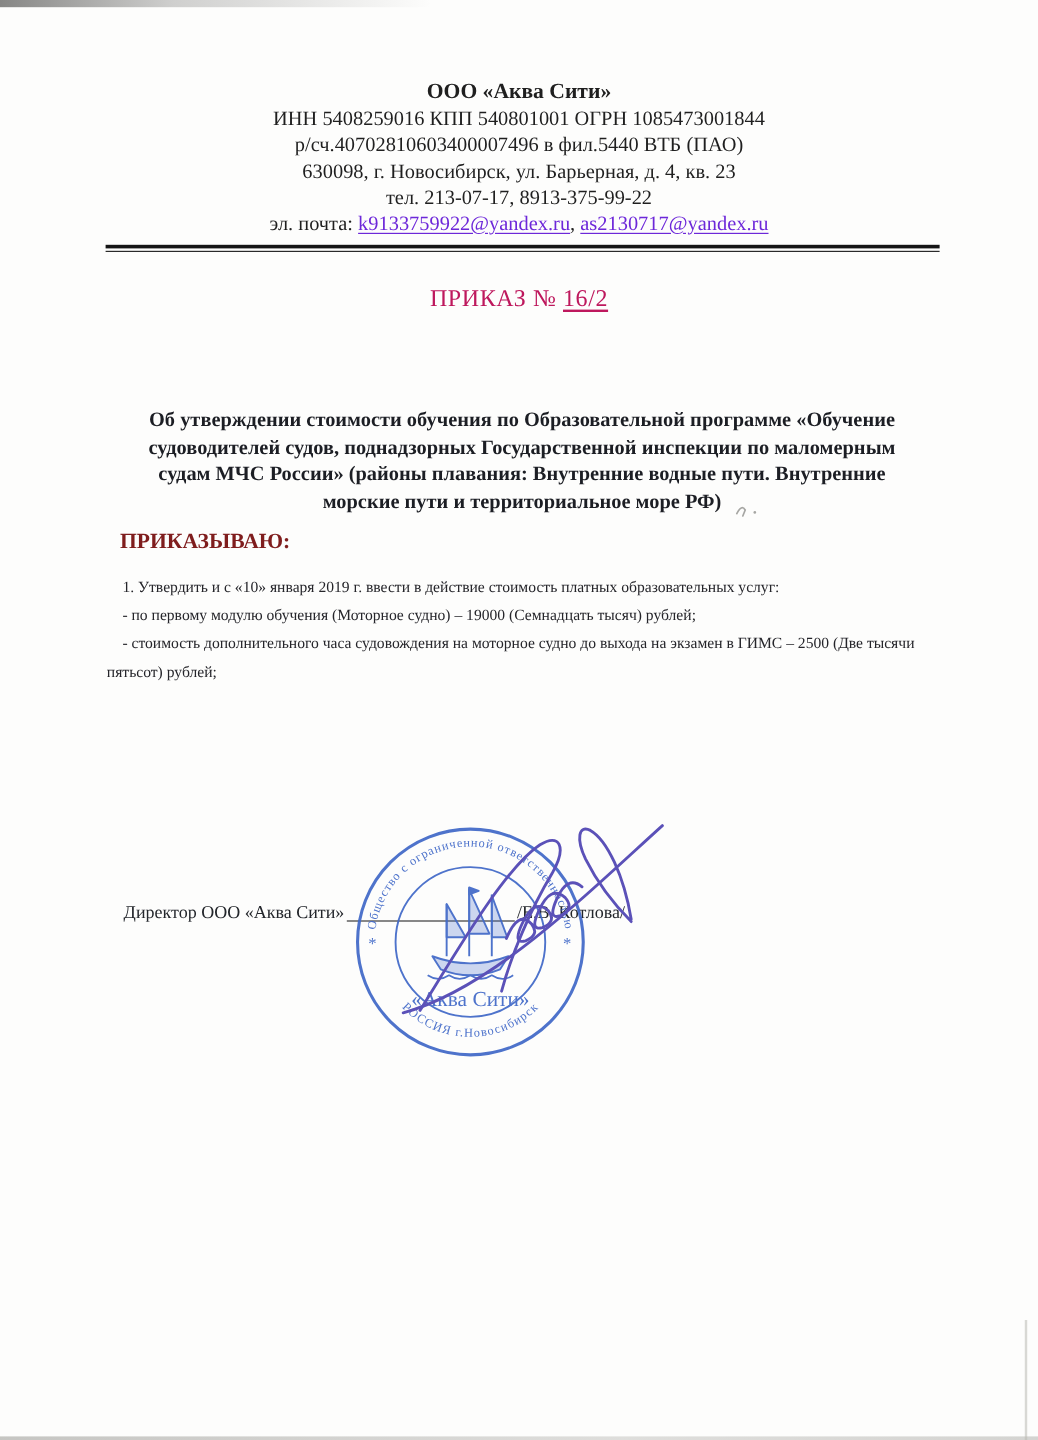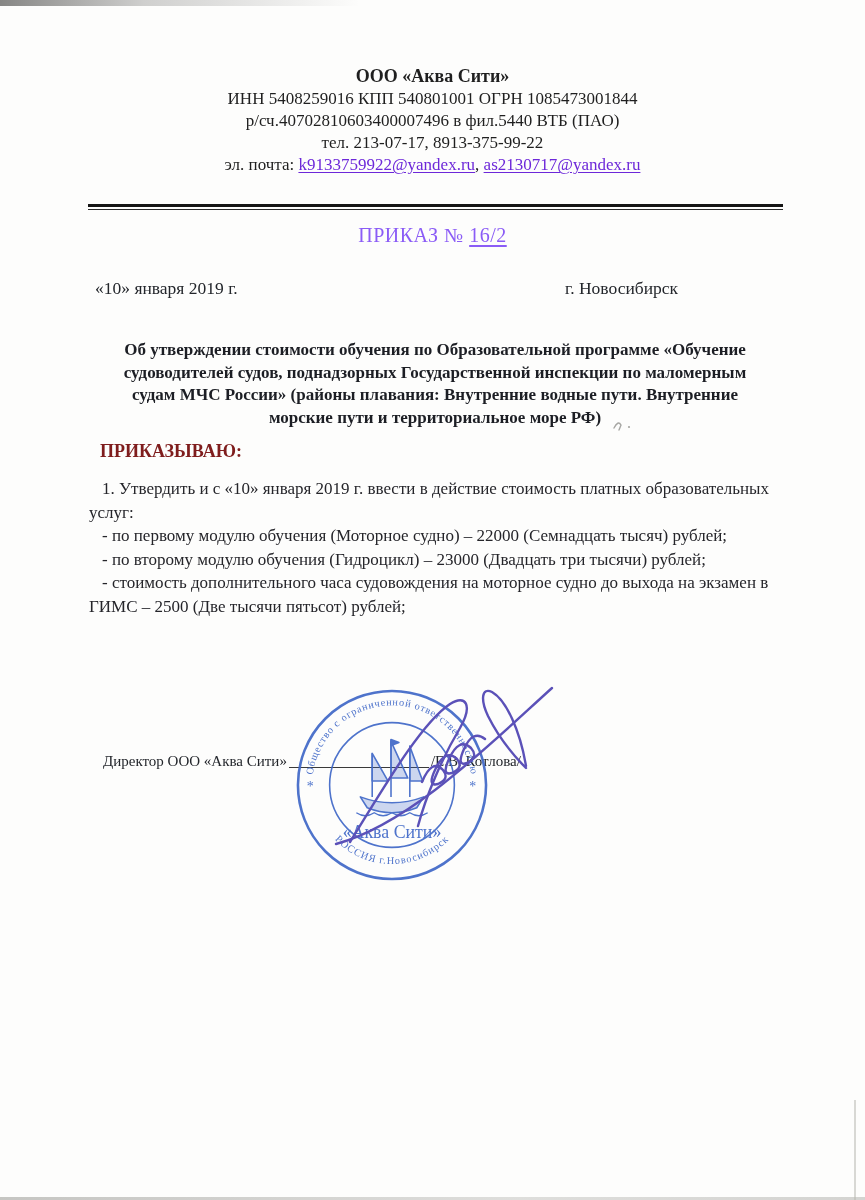--- a/index.html
+++ b/index.html
@@ -21,36 +21,36 @@
 
   
   .header{position:absolute;top:64px;left:0;width:100%;text-align:center;
     font-size:17px;line-height:22px;color:#1f1f1f;}
   .header .company{font-weight:bold;font-size:18px;line-height:24px;}
   .header a, .header .email{color:#6d28d9;text-decoration:underline;text-underline-offset:2px;}
   .rule{position:absolute;top:204px;left:88px;width:695px;height:2px;
     border-top:3px solid #151515;border-bottom:1px solid #2a2a2a;}
 
   
-  .title{position:absolute;top:224px;left:0;width:100%;text-align:center;
-    font-size:20px;color:#8b5cf6;letter-spacing:.5px;}
+  .title{position:absolute;top:238px;left:0;width:100%;text-align:center;
+    font-size:20px;color:#be185d;letter-spacing:.5px;}
   .title .num{text-decoration:underline;text-underline-offset:3px;}
 
   
   .dateline{position:absolute;top:278px;left:95px;width:610px;font-size:17.5px;color:#23262b;}
   .dateline .city{position:absolute;left:470px;top:0;}
 
   
   .subject{position:absolute;top:339px;left:103px;width:664px;text-align:center;
     font-weight:bold;font-size:17px;line-height:22.5px;color:#1c1e24;}
 
   .order-word{position:absolute;top:441px;left:100px;font-weight:bold;font-size:18px;color:#7f1d1d;}
 
   
-  .body{position:absolute;top:477px;left:89px;width:698px;font-size:17px;line-height:23.6px;color:#25252a;}
+  .body{position:absolute;top:477px;left:89px;width:698px;font-size:13px;line-height:23.6px;color:#25252a;}
   .body p{margin:0;text-indent:13px;}
 
   
   .sigrow{position:absolute;top:753px;left:103px;font-size:15px;color:#23262b;
     display:flex;align-items:flex-end;}
   .sig-underline{display:inline-block;width:140px;border-bottom:1.3px solid #3a3a3a;margin:0 2px 2px 2px;height:14px;}
 
   
   .stamp{position:absolute;left:293px;top:686px;width:198px;height:198px;opacity:.93;}
   .handsig{position:absolute;left:290px;top:674px;width:280px;height:190px;}
@@ -62,50 +62,46 @@
 <div class="page">
 
   <div class="scan-top"></div>
   <div class="scan-bottom"></div>
   <div class="scan-right"></div>
 
   <div class="header">
     <div class="company">ООО «Аква Сити»</div>
     <div>ИНН 5408259016 КПП 540801001 ОГРН 1085473001844</div>
     <div>р/сч.40702810603400007496 в фил.5440 ВТБ (ПАО)</div>
+    <div>630098, г. Новосибирск, ул. Барьерная, д. 4, кв. 23</div>
     <div>тел. 213-07-17, 8913-375-99-22</div>
     <div>
       <span>эл. почта: </span><span class="email">k9133759922@yandex.ru</span><span>, </span><span class="email">as2130717@yandex.ru</span>
     </div>
   </div>
 
   <div class="rule"></div>
 
   <div class="title">
     <span>ПРИКАЗ № </span><span class="num">16/2</span>
   </div>
 
-  <div class="dateline">
-    <span>«10» января 2019 г.</span>
-    <span class="city">г. Новосибирск</span>
-  </div>
 
   <div class="subject">Об утверждении стоимости обучения по Образовательной программе «Обучение судоводителей судов, поднадзорных Государственной инспекции по маломерным судам МЧС России» (районы плавания: Внутренние водные пути. Внутренние морские пути и территориальное море РФ)</div>
 
   <svg class="pencil-mark" viewBox="0 0 26 16">
     <path d="M4,10 Q8,2 11,7 L9,12" fill="none" stroke="#8a8a86" stroke-width="1.4" stroke-linecap="round"></path>
     <circle cx="19" cy="9" r="1.1" fill="#8a8a86"></circle>
   </svg>
 
   <div class="order-word">ПРИКАЗЫВАЮ:</div>
 
   <div class="body">
     <p>1. Утвердить и с «10» января 2019 г. ввести в действие стоимость платных образовательных услуг:</p>
-    <p>- по первому модулю обучения (Моторное судно) – 22000 (Семнадцать тысяч) рублей;</p>
-    <p>- по второму модулю обучения (Гидроцикл) – 23000 (Двадцать три тысячи) рублей;</p>
+    <p>- по первому модулю обучения (Моторное судно) – 19000 (Семнадцать тысяч) рублей;</p>
     <p>- стоимость дополнительного часа судовождения на моторное судно до выхода на экзамен в ГИМС – 2500 (Две тысячи пятьсот) рублей;</p>
   </div>
 
   <div class="sigrow">
     <span>Директор ООО «Аква Сити»</span>
     <span class="sig-underline"></span>
     <span>/Е.В. Котлова/</span>
   </div>
 
   <svg class="stamp" viewBox="0 0 200 200">

